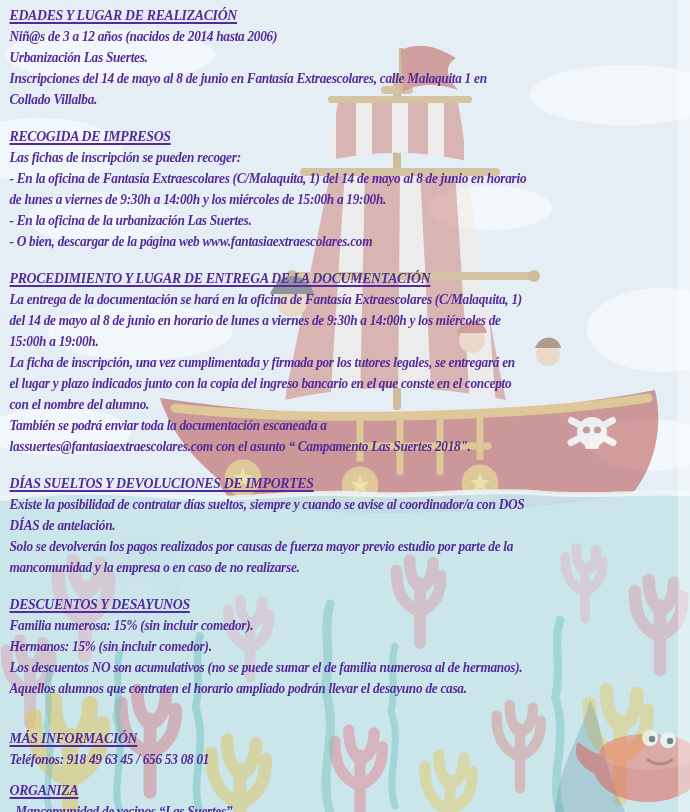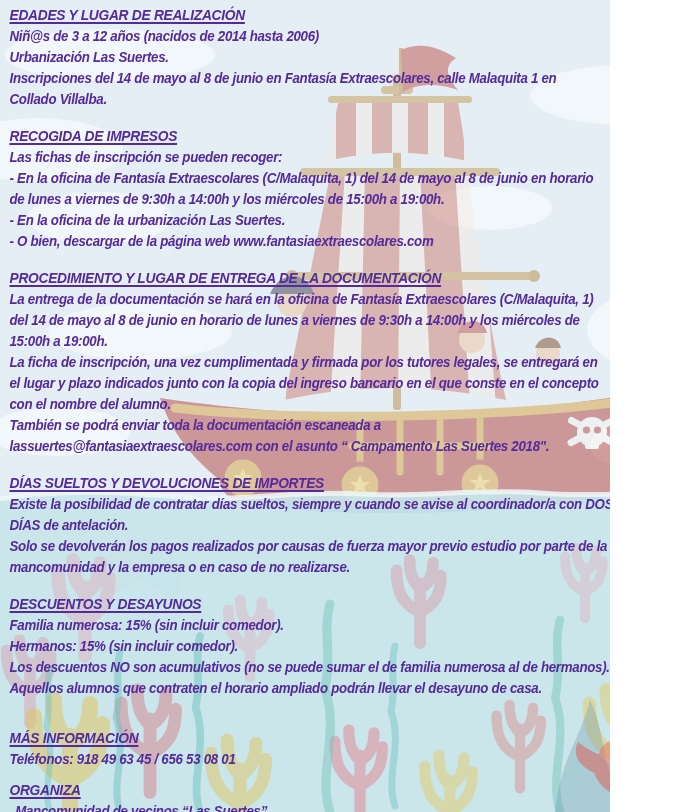--- a/index.html
+++ b/index.html
@@ -1,23 +1,23 @@
 <!DOCTYPE html>
 <html lang="es" style="--text-color: #552a9a;"><head>
 <meta charset="utf-8">
 <style>
   :root{
     --text-color:#552a9a;
   }
   html,body{margin:0;padding:0;background:#ffffff;}
   .page{
     position:relative;
-    width:610px;height:812px;
+    width:690px;height:812px;
     overflow:hidden;
-    font-family:Liberation Sans, sans-serif;
+    font-family:Liberation Serif, serif;
     background:#e4eef4;
   }
   .bg{
     position:absolute;inset:0;width:690px;height:812px;display:block;
   }
   .content{
     position:absolute;top:0;left:0;
     width:726px;
     padding:5px 10px 0 10px;
     box-sizing:border-box;

